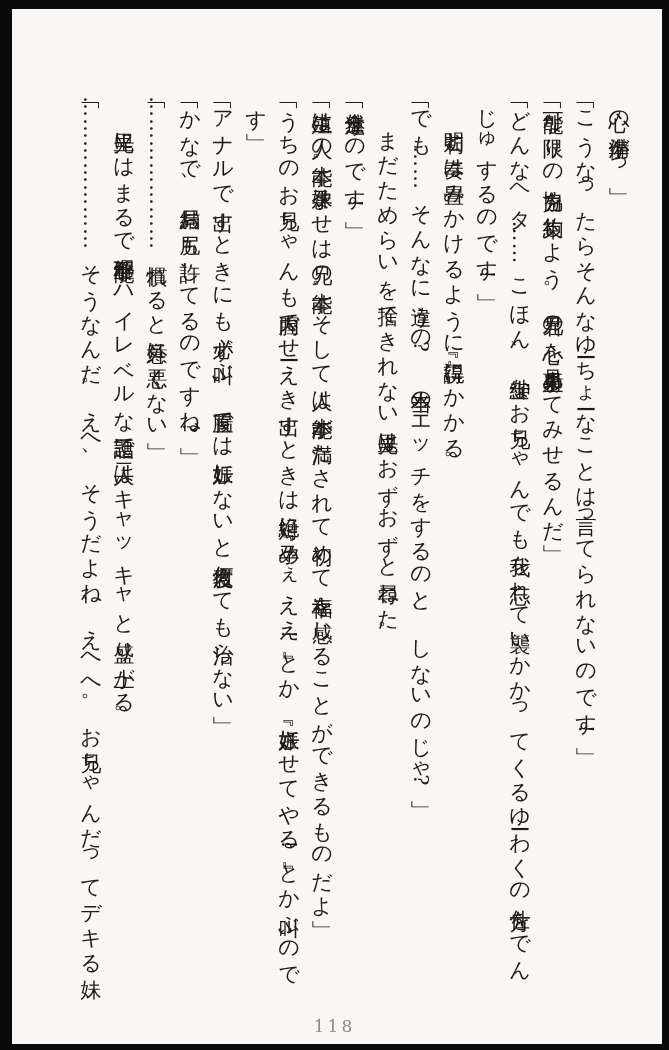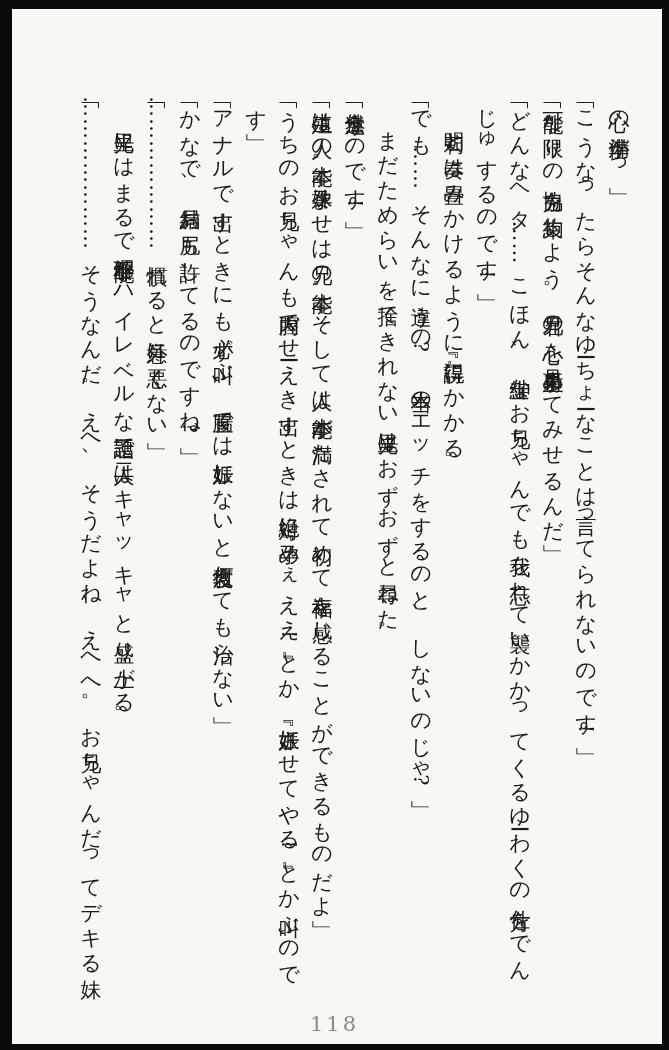--- a/index.html
+++ b/index.html
@@ -42,21 +42,21 @@
   .text-block p.indent {
     text-indent: 1em;
   }
   .page-number {
     position: absolute;
     bottom: 14px;
     left: 0;
     width: 100%;
     text-align: center;
     font-family: "DejaVu Serif", "Liberation Serif", serif;
-    font-size: 21px;
+    font-size: 17px;
     letter-spacing: 3px;
     color: #8d8b86;
   }
 </style>
 </head>
 <body>
 
 <div class="scan">
   <div class="frame-top"></div>
   <div class="frame-bottom"></div>

